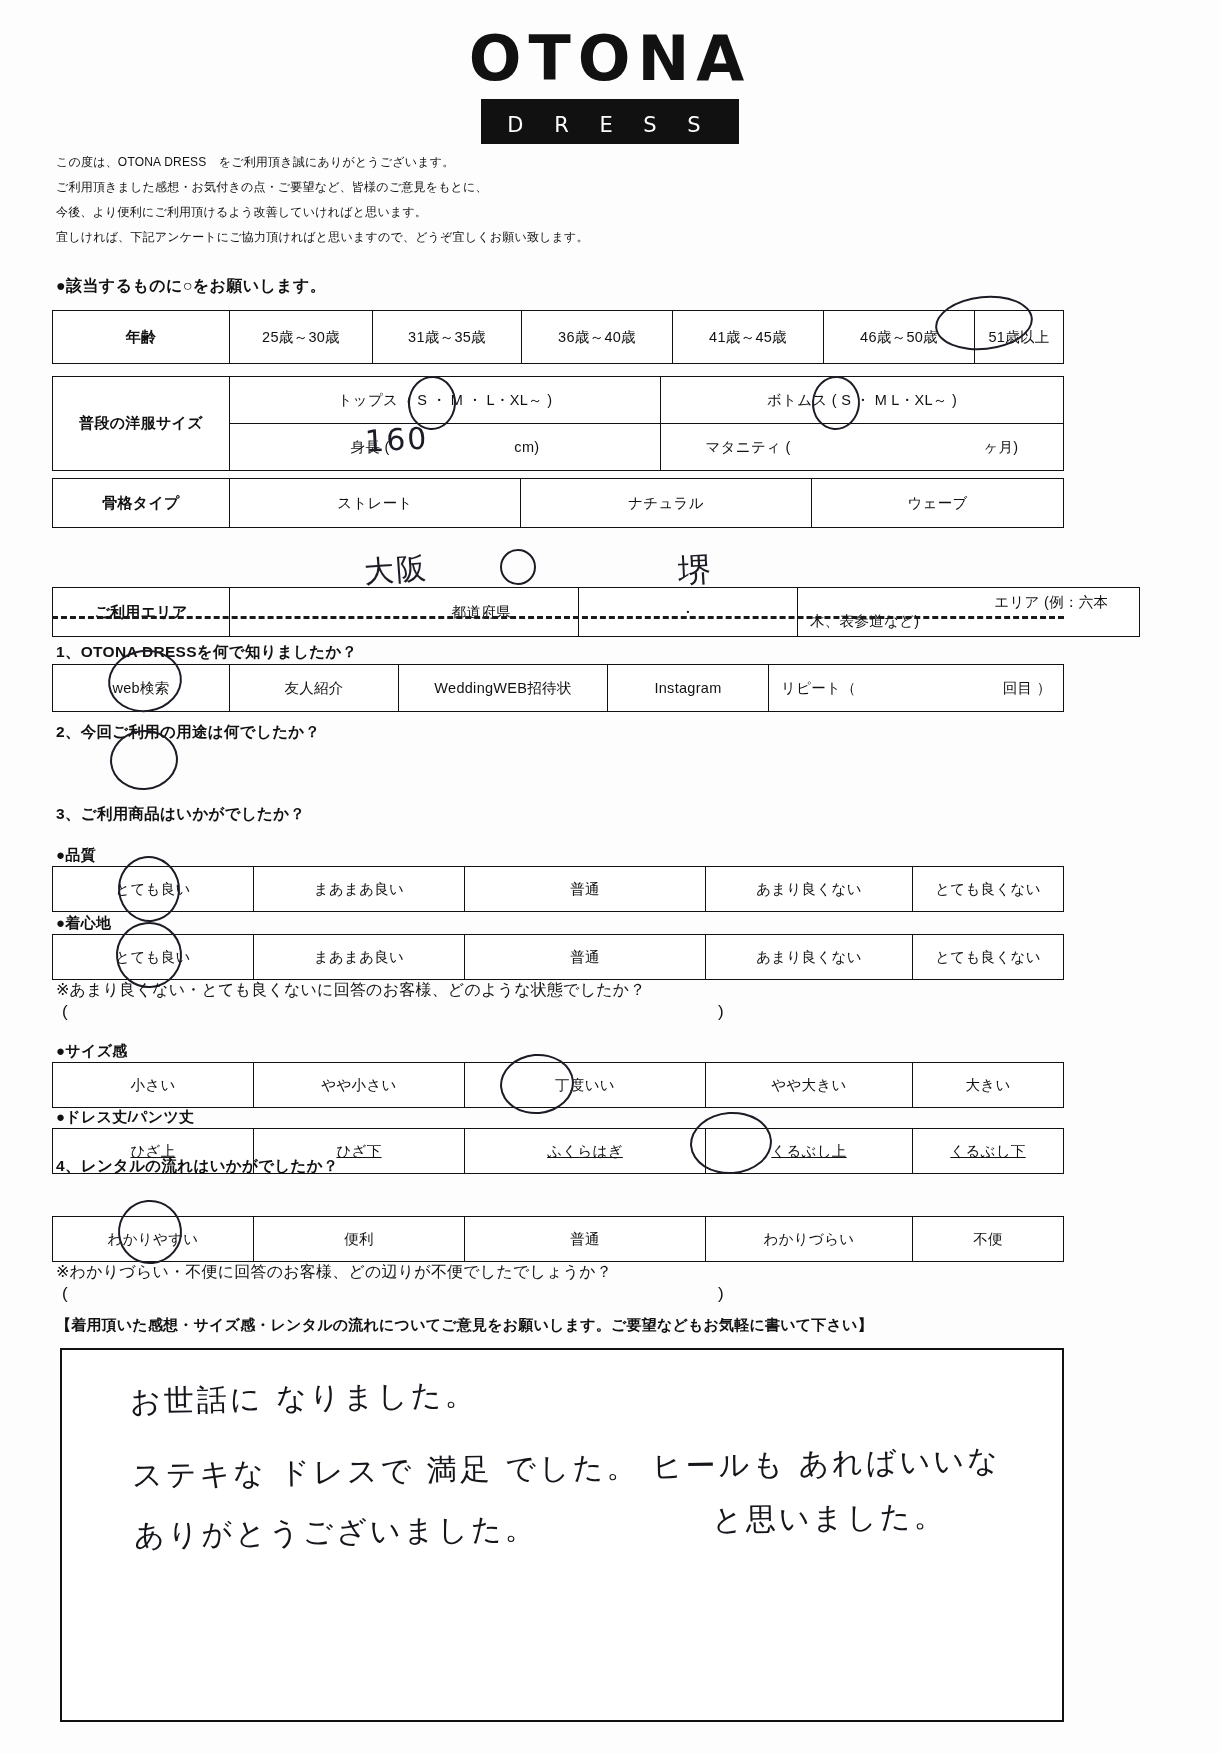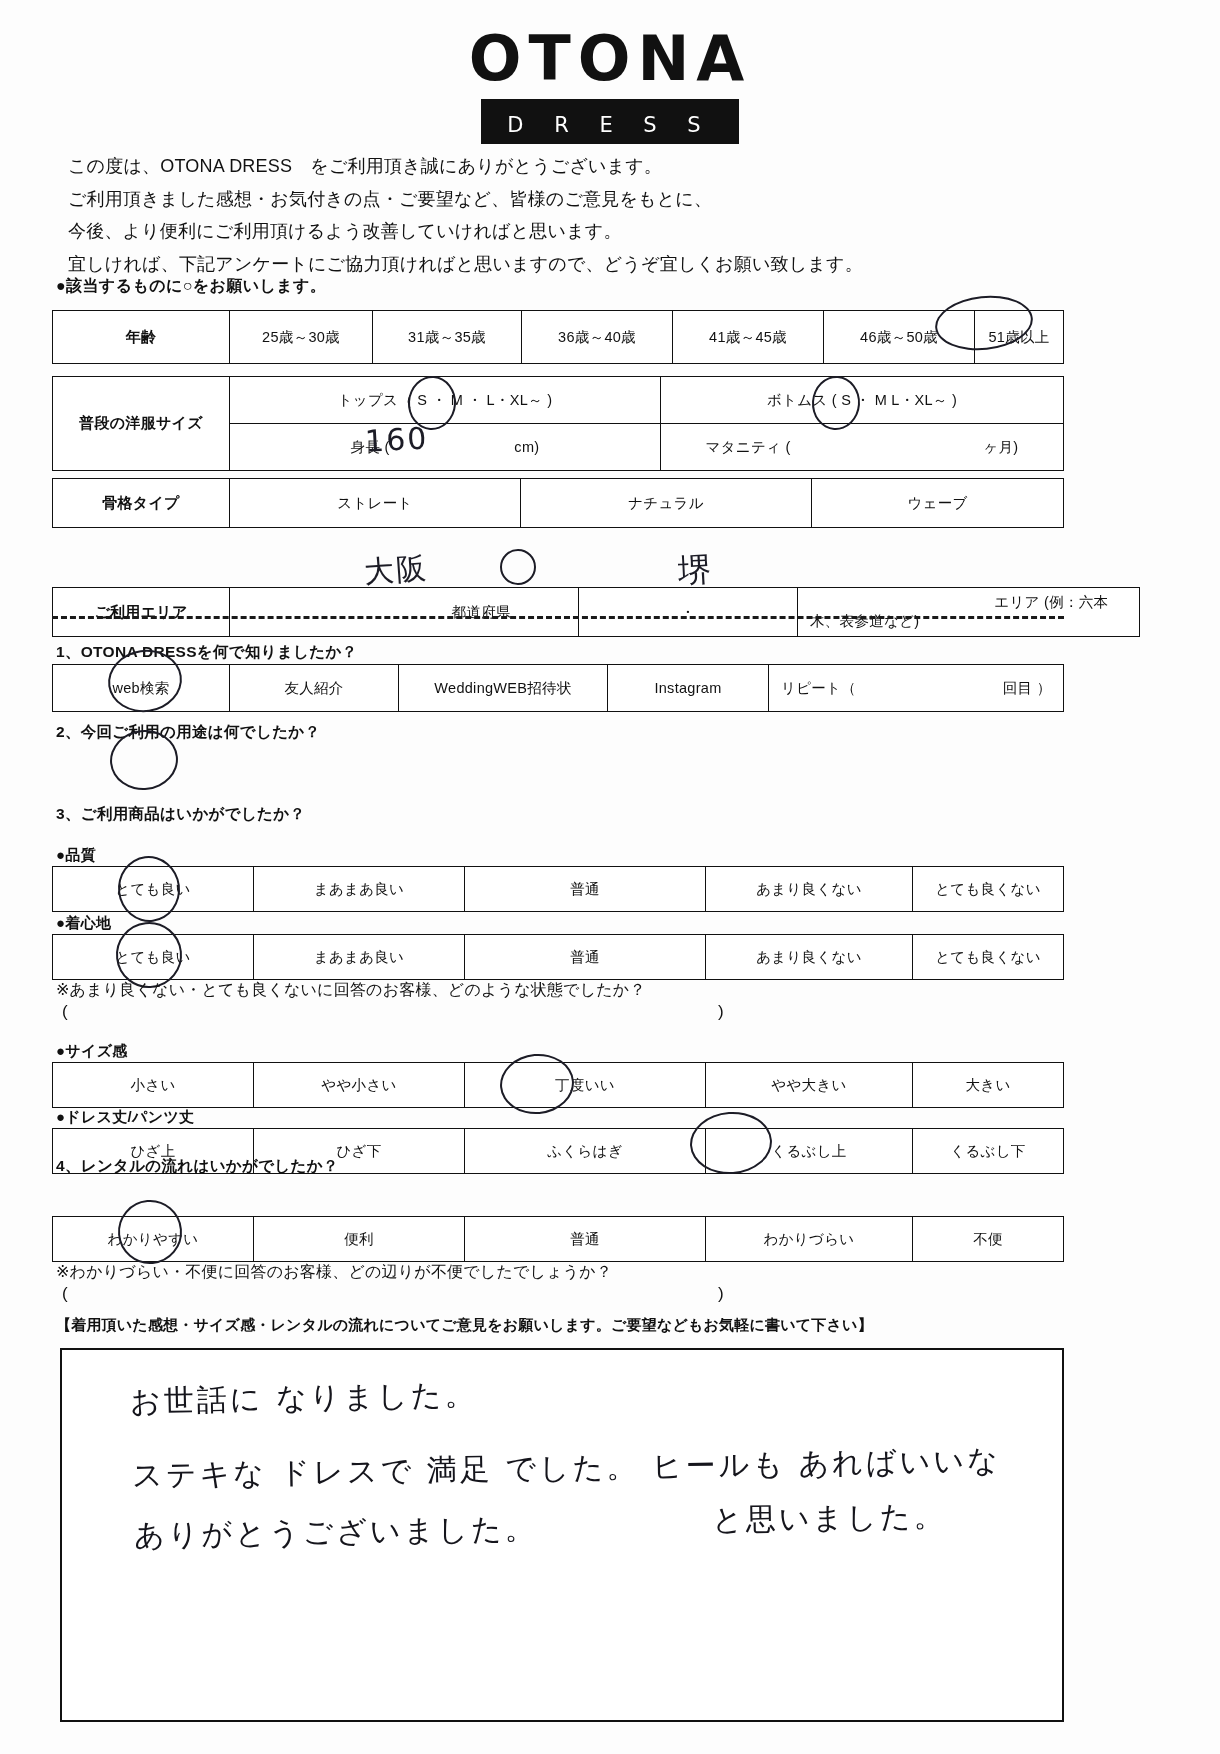--- a/index.html
+++ b/index.html
@@ -20,21 +20,21 @@
   }
   .logo-bar{
     display:inline-block;background:#111;color:#fff;
     padding:14px 26px 7px 26px;margin-top:9px;
     font-size:21px;letter-spacing:12px;font-weight:400;
     font-family:"DejaVu Sans",sans-serif;
   }
 
   
   .intro{position:absolute;left:56px;top:155px;width:1060px;}
-  .intro p{margin:0 0 10px 12px;font-size:18px;letter-spacing:.2px;line-height:1.25;}
+  .intro p{margin:0 0 10px 0;font-size:12px;letter-spacing:.2px;line-height:1.25;}
 
   .lead{position:absolute;left:56px;top:276px;font-size:16px;font-weight:bold;letter-spacing:.4px;}
 
   
   .tbl{position:absolute;border-collapse:collapse;table-layout:fixed;background:#fff;}
   .tbl td{
     border:1.4px solid #111;
     text-align:center;vertical-align:middle;
     font-size:14.5px;letter-spacing:.3px;
     height:38px;padding:2px 4px;
@@ -250,21 +250,21 @@
       <td style="width:202px;">やや小さい</td>
       <td style="width:232px;">丁度いい</td>
       <td style="width:198px;">やや大きい</td>
       <td>大きい</td>
     </tr>
   </tbody>
     </table>
   <div class="circ" style="left:500px;top:1054px;width:70px;height:56px;transform:rotate(-5deg);"></div>
 
   <div class="bhead" style="left:56px;top:1108px;">●ドレス丈/パンツ丈</div>
-  <table class="tbl" style="left:52px;top:1128px;width:1012px;">
+  <table class="tbl" style="left:52px;top:1128px;width:1012px;text-decoration:underline;">
     <tbody>
         <tr>
       <td style="width:192px;height:40px;">ひざ上</td>
       <td style="width:202px;">ひざ下</td>
       <td style="width:232px;">ふくらはぎ</td>
       <td style="width:198px;">くるぶし上</td>
       <td>くるぶし下</td>
     </tr>
   </tbody>
     </table>

